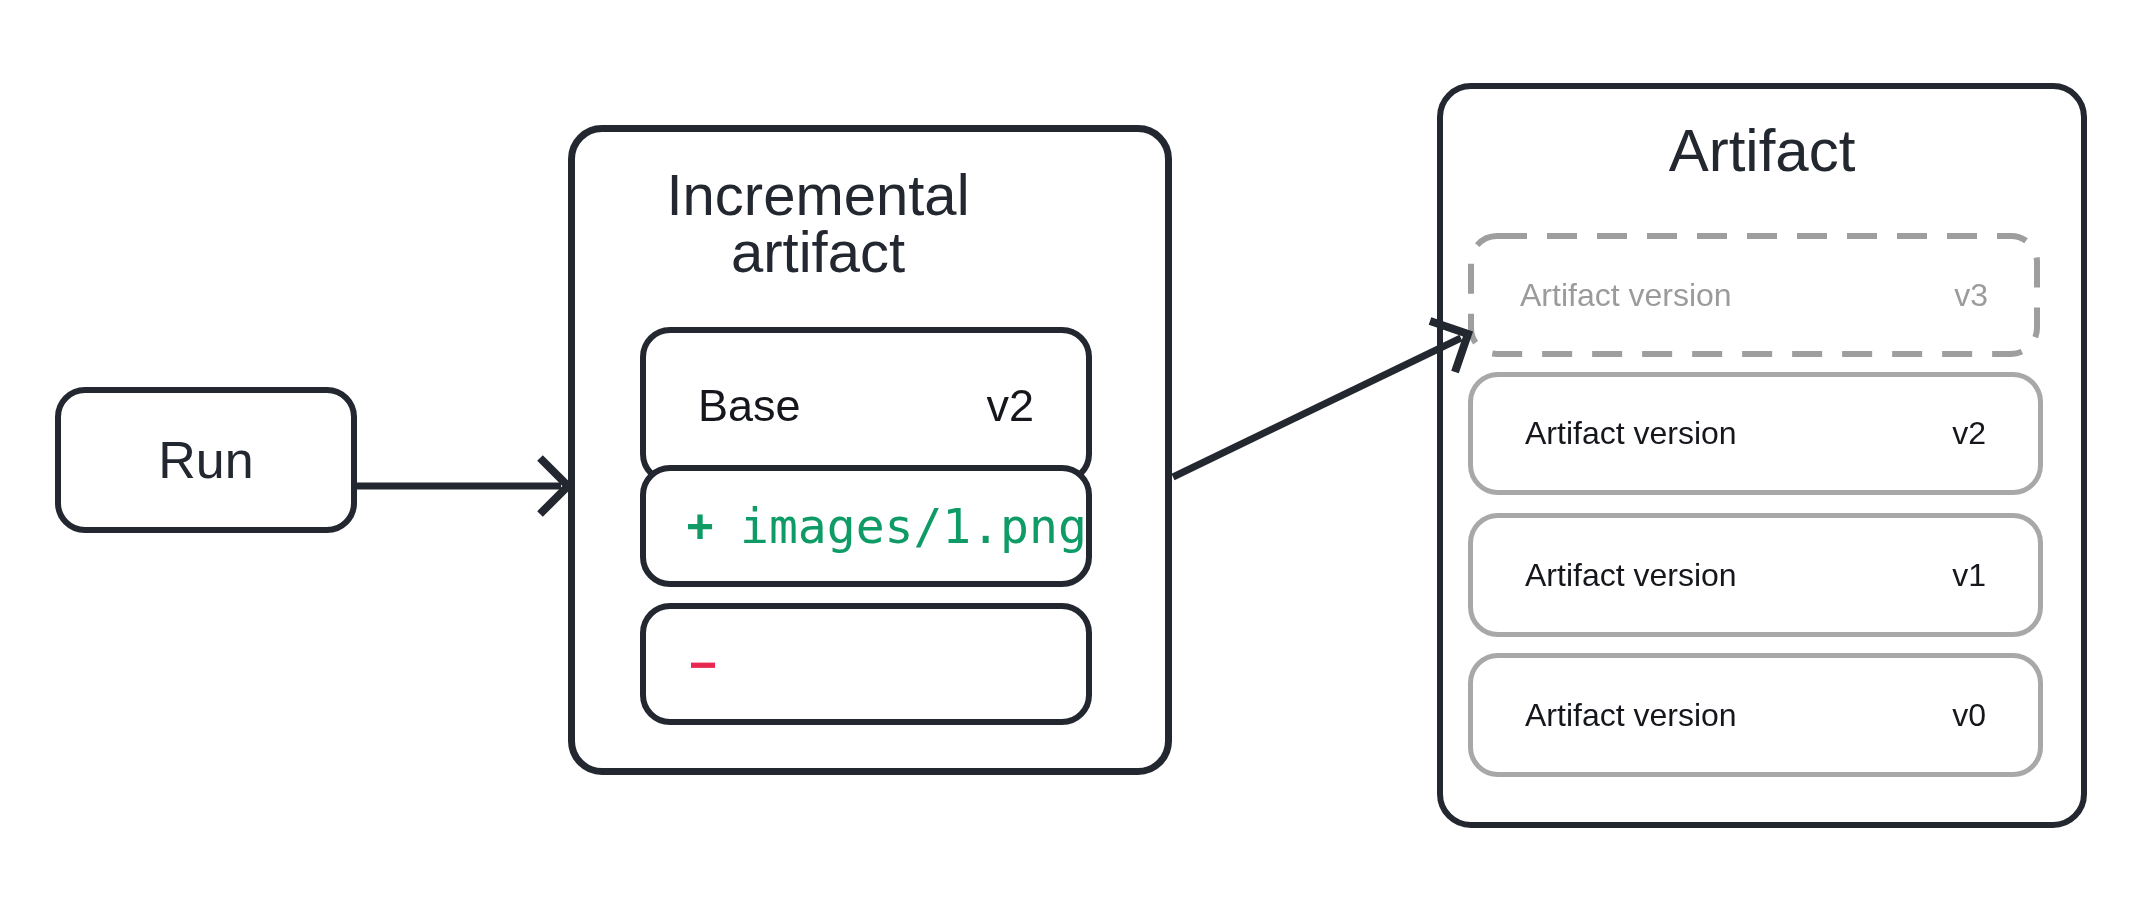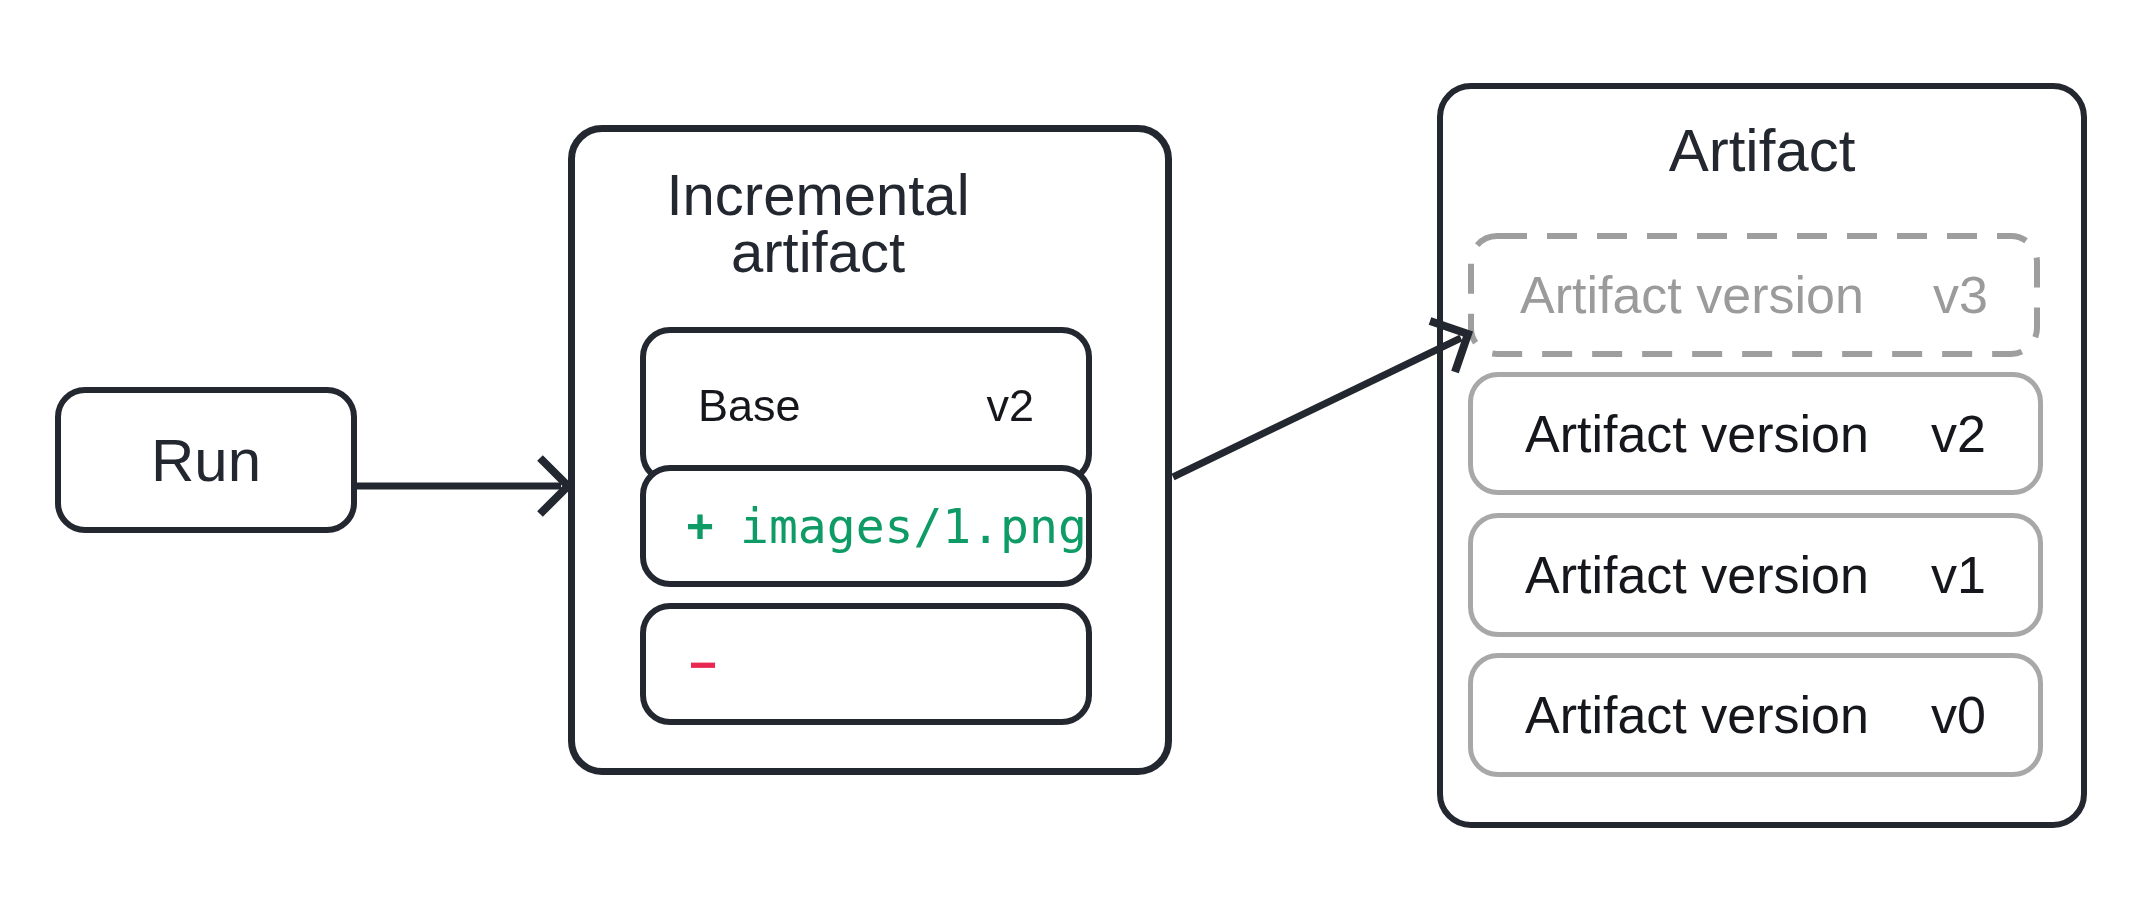--- a/index.html
+++ b/index.html
@@ -24,21 +24,21 @@
     border:6px solid var(--stroke);border-radius:30px;background:#fff;
     display:flex;align-items:center;justify-content:center;
   }
   .outer{border-width:7px;border-radius:34px;background:#fff;}
   .title{
     text-align:center;font-size:58px;line-height:57px;color:var(--darktext);
     letter-spacing:0px;
   }
   .row{
     display:flex;align-items:center;justify-content:space-between;
-    padding:0 52px;font-size:52px;color:var(--rowtext);
+    padding:0 52px;font-size:32px;color:var(--rowtext);
     border-radius:30px;background:#fff;
   }
   .row.dark{border:6px solid var(--stroke);font-size:45px;}
   .row.gray{border:5px solid var(--mutedborder);}
   .row.ghost{border:none;color:var(--muted);}
   .codebox{
     border:6px solid var(--stroke);border-radius:30px;background:#fff;
     display:flex;align-items:center;padding:0 0 0 40px;
   }
   .sign{
@@ -52,21 +52,21 @@
   .added-t{color:var(--added);}
   .removed-t{color:var(--removed);}
   #overlay{position:absolute;left:0;top:0;pointer-events:none;}
 </style>
 </head>
 <body>
 
 <div id="canvas">
 
   <div class="abs node" style="left:55px;top:387px;width:302px;height:146px;">
-    <span style="font-size:60px;">Run</span>
+    <span style="font-size:52px;">Run</span>
   </div>
 
   <div class="abs node outer" style="left:568px;top:125px;width:604px;height:650px;"></div>
 
   <div class="abs title" style="left:568px;top:166px;width:500px;">
     <div>Incremental</div>
     <div>artifact</div>
   </div>
 
   <div class="abs row dark" style="left:640px;top:327px;width:452px;height:157px;">

